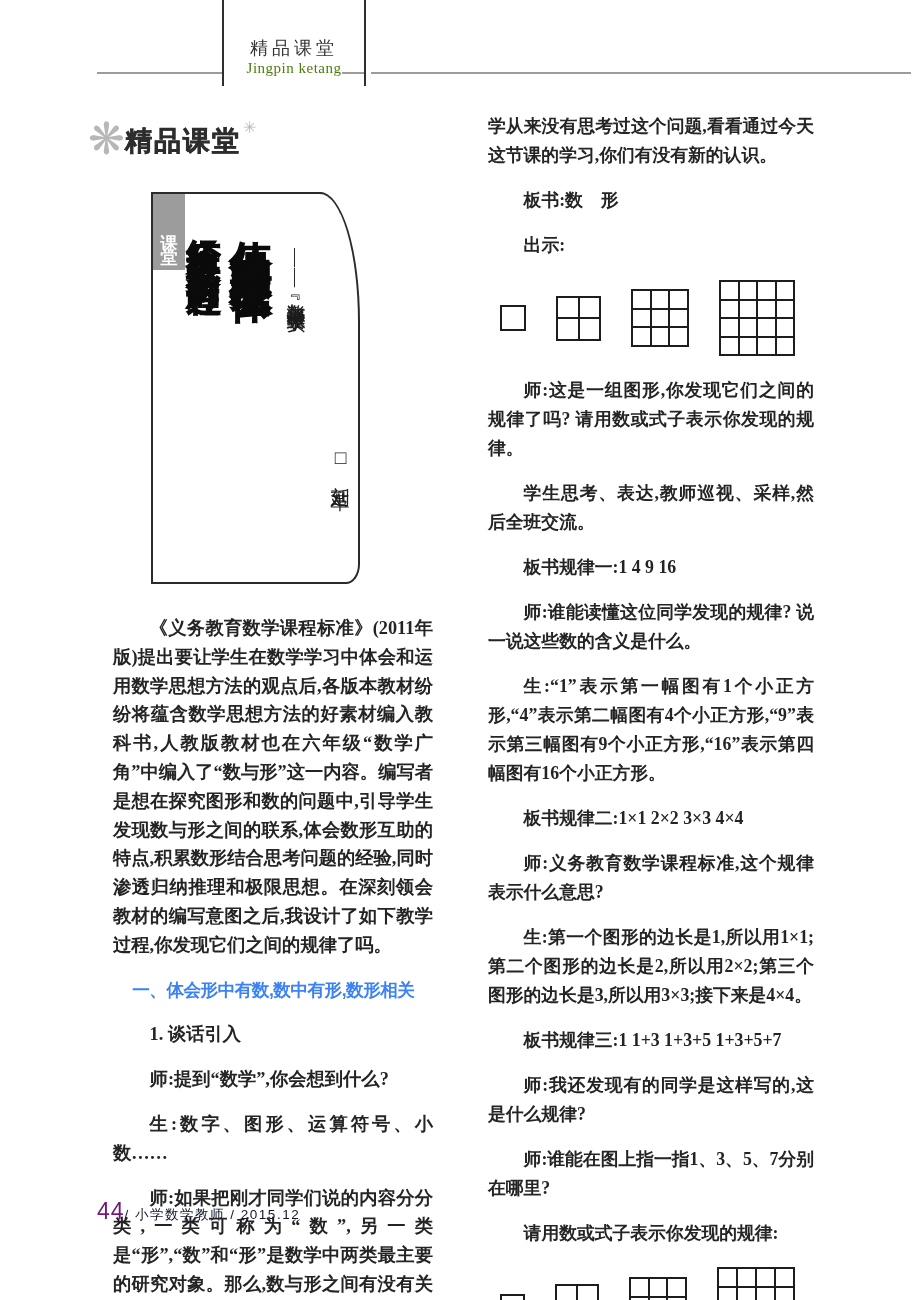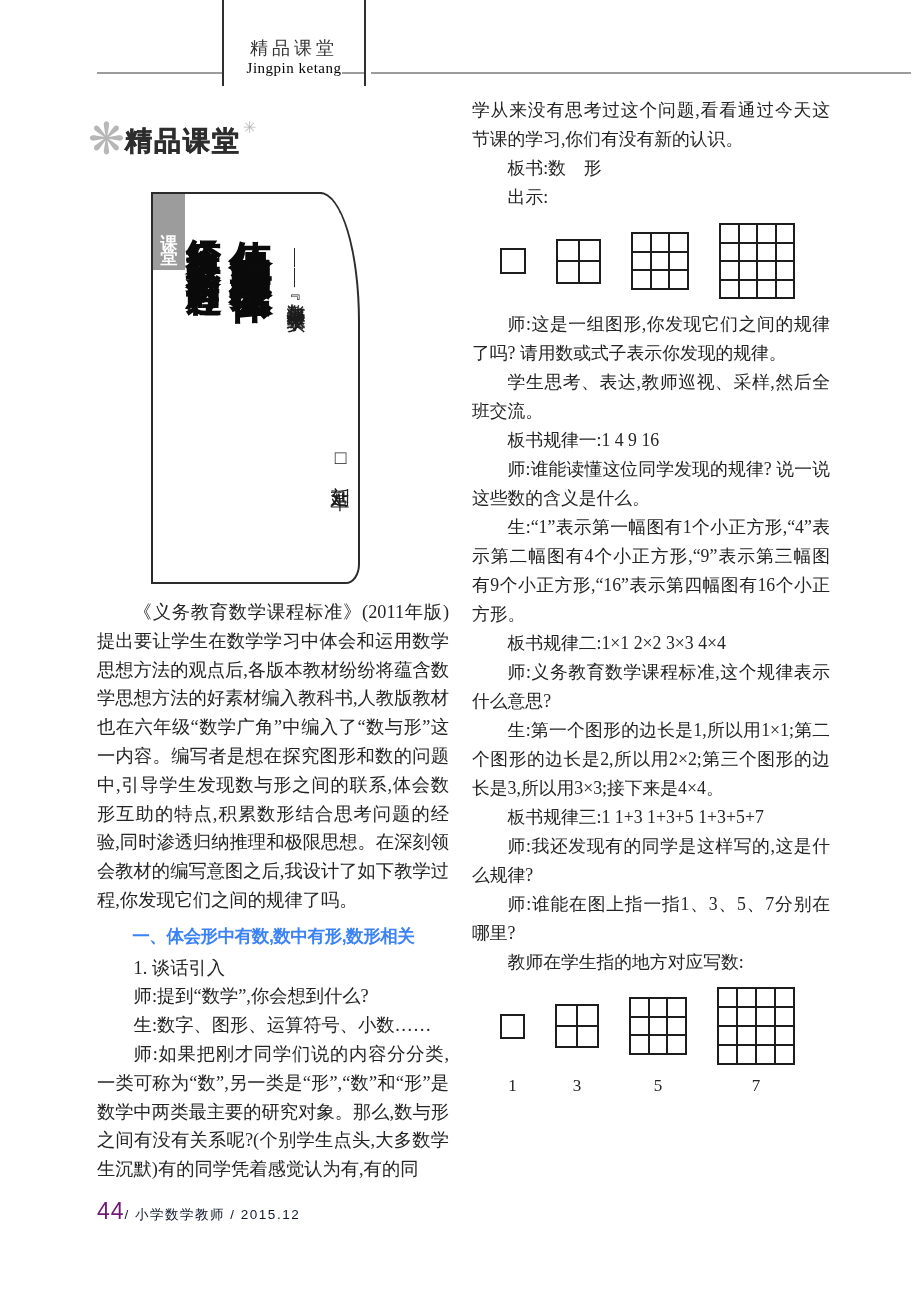--- a/index.html
+++ b/index.html
@@ -18,21 +18,21 @@
   .hdr-rule{position:absolute;top:72px;height:2px;background:#9c9c9c;}
   #rule-left{left:97px;width:125px;}
   #rule-mid{left:342px;width:22px;}
   #rule-right{left:371px;width:540px;}
   #hdr-title{
     position:absolute;left:224px;top:36px;width:140px;
     text-align:center;font-size:18px;letter-spacing:4px;color:#333;
   }
   #hdr-sub{
     position:absolute;left:224px;top:60px;width:140px;
-    text-align:center;font-size:15px;color:#000000;letter-spacing:0.5px;
+    text-align:center;font-size:15px;color:#4d7c0f;letter-spacing:0.5px;
   }
   
   #logo{position:absolute;left:88px;top:116px;display:flex;align-items:flex-start;}
   #logo .leaf{font-size:44px;line-height:48px;color:#b7b7b7;}
   #logo .logo-text{
     font-family:"Liberation Sans","DejaVu Sans",sans-serif;
     font-weight:900;font-size:27px;line-height:50px;color:#2d2d2d;letter-spacing:2px;
     -webkit-text-stroke:0.6px #2d2d2d;
   }
   #logo .star{font-size:16px;color:#b7b7b7;margin-left:2px;margin-top:2px;}
@@ -77,23 +77,23 @@
   }
   #title-author{
     position:absolute;left:176px;top:255px;z-index:2;
     font-size:19px;letter-spacing:3px;color:#1c1c1c;
   }
   
   .col{position:absolute;}
   #left-col{left:97px;top:598px;width:352px;}
   #right-col{left:472px;top:96px;width:358px;}
   p.body{
-    margin:0;font-size:18.3px;line-height:28.8px;
+    margin:16px;font-size:18.3px;line-height:28.8px;
     text-align:justify;text-justify:inter-ideograph;
-    color:#242424;text-indent:2em;
+    color:#242424;text-indent:2em;font-weight:bold;
   }
   #right-col p.body{font-size:17.8px;line-height:29px;}
   p.noindent{text-indent:0;}
   .sec-heading{
     margin:7px 0 3px 0;
     font-family:"Liberation Sans","DejaVu Sans",sans-serif;
     font-weight:bold;font-size:17.6px;line-height:28.8px;
     color:#3b82f6;text-indent:2em;letter-spacing:-0.5px;
   }
   
@@ -219,21 +219,21 @@
   <p class="body">学生思考、表达,教师巡视、采样,然后全班交流。</p>
   <p class="body">板书规律一:1 4 9 16</p>
   <p class="body">师:谁能读懂这位同学发现的规律? 说一说这些数的含义是什么。</p>
   <p class="body">生:“1”表示第一幅图有1个小正方形,“4”表示第二幅图有4个小正方形,“9”表示第三幅图有9个小正方形,“16”表示第四幅图有16个小正方形。</p>
   <p class="body">板书规律二:1×1 2×2 3×3 4×4</p>
   <p class="body">师:义务教育数学课程标准,这个规律表示什么意思?</p>
   <p class="body">生:第一个图形的边长是1,所以用1×1;第二个图形的边长是2,所以用2×2;第三个图形的边长是3,所以用3×3;接下来是4×4。</p>
   <p class="body">板书规律三:1 1+3 1+3+5 1+3+5+7</p>
   <p class="body">师:我还发现有的同学是这样写的,这是什么规律?</p>
   <p class="body">师:谁能在图上指一指1、3、5、7分别在哪里?</p>
-  <p class="body">教师在学生指的地方对应写数:</p>
+  <p class="body">请用数或式子表示你发现的规律:</p>
 
   <div class="figure">
       <div class="fig-item">
         <div class="grid-area">
           <div class="sq-grid" style="width: 25px; height: 25px; grid-template-columns: repeat(1, 1fr); grid-template-rows: repeat(1, 1fr);">
             <div class="cell"></div>
           </div>
         </div>
         <div class="fig-label">1</div>
       </div>

